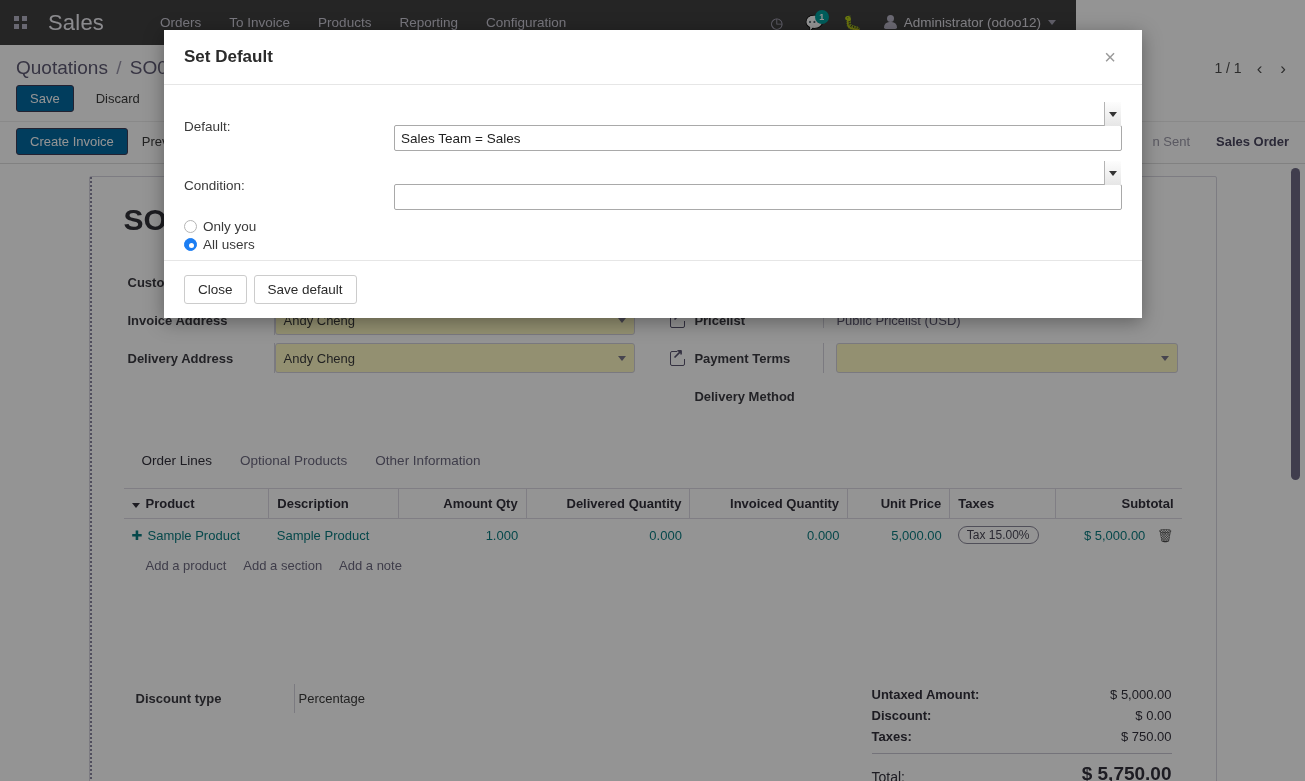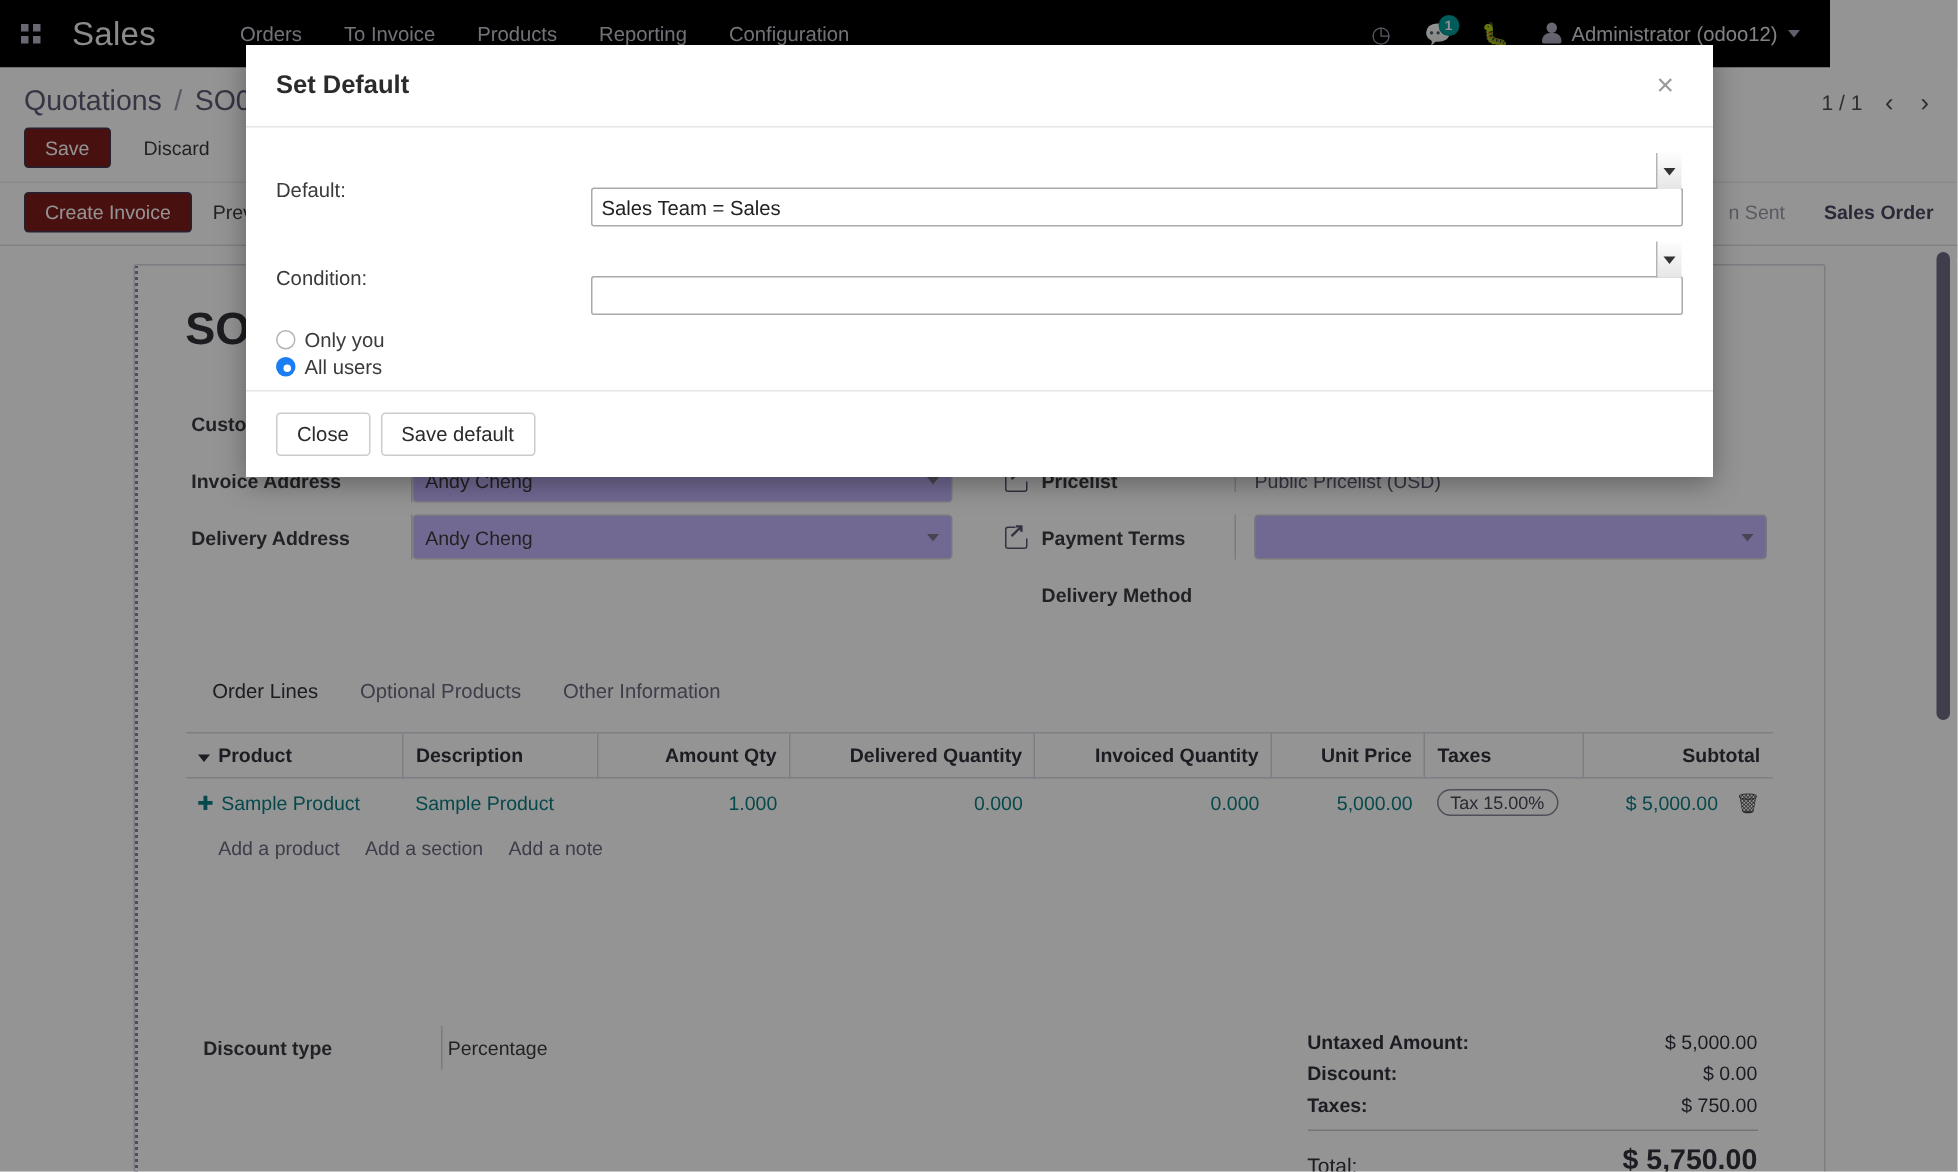--- a/index.html
+++ b/index.html
@@ -21,22 +21,22 @@
   }
   #dim-overlay {
     position: absolute; inset: 0;
     background: rgba(0,0,0,0.42);
     z-index: 50;
   }
 
   
   .navbar {
     position: absolute; top: 0; left: 0;
-    width: 1220px; height: 45px;
-    background: #000000;
+    width: 1076px; height: 45px;
+    background: #404040;
     display: flex; align-items: center;
     color: #d9d7e0;
     z-index: 2;
   }
   .apps-icon {
     width: 40px; height: 45px;
     display: flex; align-items: center; justify-content: center;
   }
   .apps-grid {
     display: grid;
@@ -116,21 +116,21 @@
   .cp-row2 {
     display: flex; align-items: center; gap: 8px;
     padding: 2px 16px 9px 16px;
   }
   .btn {
     font-family: "Liberation Sans", sans-serif;
     font-size: 13px; border-radius: 3px;
     padding: 5px 13px; cursor: pointer;
     border: 1px solid transparent; background: none;
   }
-  .btn-primary { background: #7f1d1d; color: #ffffff; border-color: #3f3b55; }
+  .btn-primary { background: #0369a1; color: #ffffff; border-color: #3f3b55; }
   .btn-link { color: #3c3c3c; background: none; }
   .cp-row3 {
     display: flex; align-items: center;
     padding: 6px 16px 8px 16px;
     border-top: 1px solid #ededed;
   }
   .statusbar {
     margin-left: auto; display: flex; align-items: center;
     gap: 26px; font-size: 13px;
   }
@@ -184,21 +184,21 @@
     top: -5px; left: 1px; font-size: 13px;
     color: #5a5570; line-height: 1;
   }
   .ext-link-ic::before {
     content: ''; position: absolute; top: -2px; right: -2px;
     width: 9px; height: 9px; background: #fff;
   }
   .combo {
     position: relative; width: 100%; max-width: 360px;
     height: 30px; border: 1px solid #d2d0db; border-radius: 3px;
-    background: #c4b5fd; display: flex; align-items: center;
+    background: #fef9c3; display: flex; align-items: center;
     padding: 0 22px 0 8px; font-size: 13px; color: #3b3b3b;
   }
   .combo .tri {
     position: absolute; right: 8px; top: 50%; margin-top: -2px;
     width: 0; height: 0; border-left: 4px solid transparent;
     border-right: 4px solid transparent; border-top: 5px solid #7a7789;
   }
   .combo.wide { max-width: 358px; }
   .link-val { color: #5f5b74; font-size: 13px; }
 

